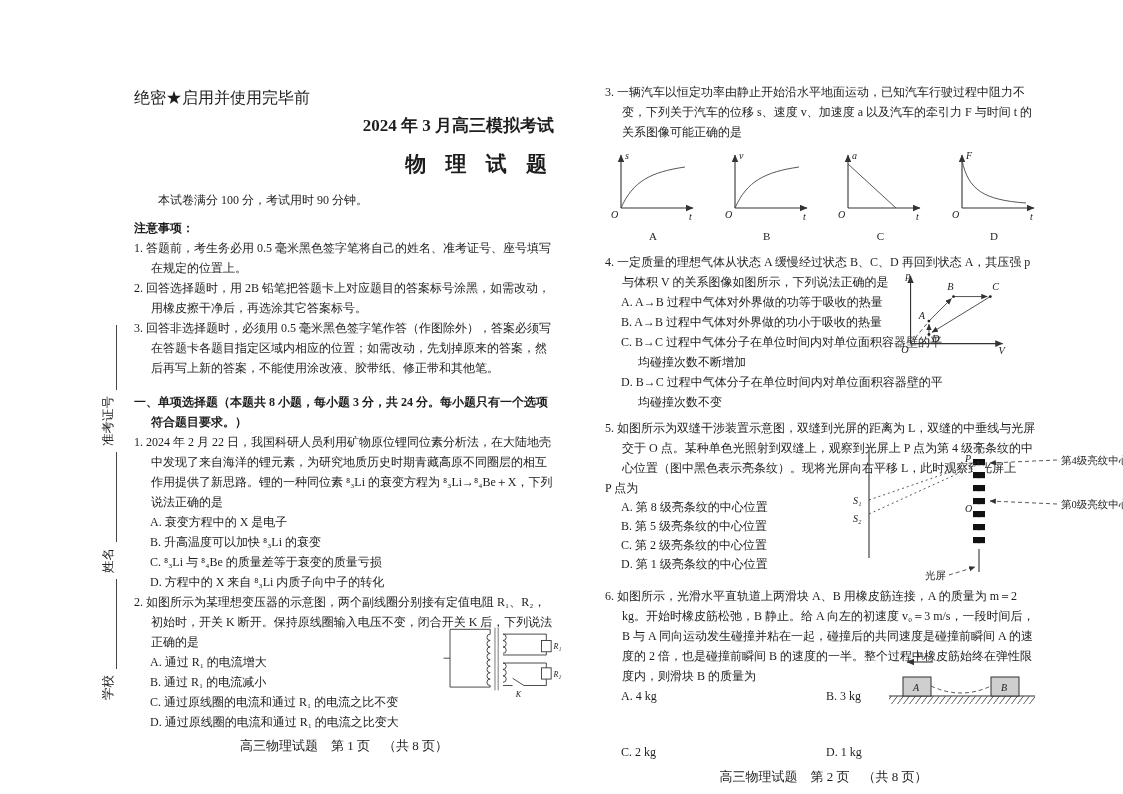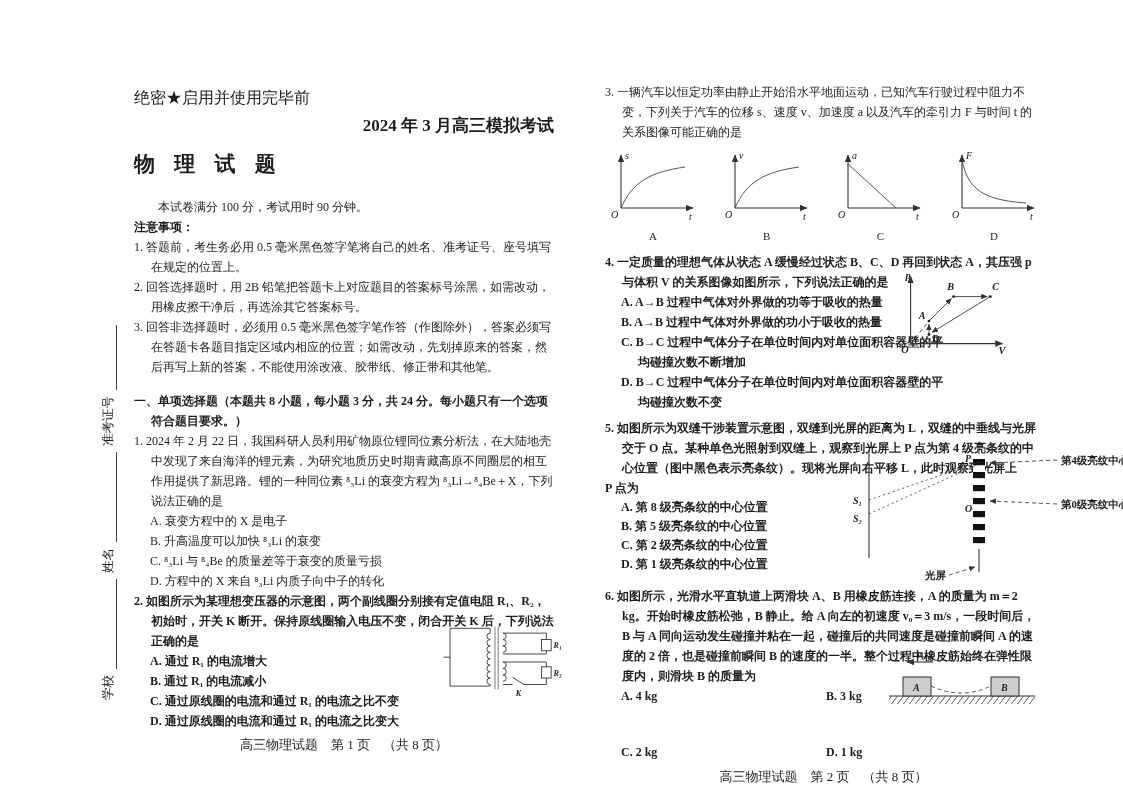--- a/index.html
+++ b/index.html
@@ -6,29 +6,29 @@
   body{
     width:1123px;height:794px;position:relative;background:#ffffff;
     font-family:"Liberation Serif","DejaVu Serif",serif;color:#1d1d1d;
     -webkit-font-smoothing:antialiased;
   }
   .page{position:absolute;font-size:12px;line-height:20px;}
   #page1{left:134px;top:88px;width:420px;}
   #page2{left:605px;top:82px;width:437px;}
   .secret{font-size:16px;}
   .exam-title{margin:6px 0 0;font-size:17px;font-weight:bold;text-align:right;line-height:24px;}
-  .subject-title{margin:12px 0 19px;font-size:21px;font-weight:bold;text-align:left;letter-spacing:7px;line-height:28px;}
-  .exam-info{margin:10px 0 0;text-indent:2em;}
+  .subject-title{margin:12px 0 12px;font-size:21px;font-weight:bold;text-align:right;letter-spacing:7px;line-height:28px;}
+  .exam-info{margin:10px 0 8px;text-indent:2em;}
   .notice-head{margin:0;font-weight:bold;}
   .hang{padding-left:17px;text-indent:-17px;}
   .section-head{margin-top:14px;font-weight:bold;}
   .question{margin-top:0;}
   .opts{margin-left:16px;}
   .opt{padding-left:17px;text-indent:-17px;}
-  .q-rel{position:relative;font-weight:bold;}
+  .q-rel{position:relative;}
   .footer{margin-top:4px;text-align:center;font-size:13px;}
   
   .margin-strip{position:absolute;left:100px;top:700px;transform:rotate(-90deg);transform-origin:0 0;
     display:flex;align-items:flex-end;gap:6px;font-size:12.5px;white-space:nowrap;color:#222;}
   .blank-line{display:inline-block;border-bottom:1px solid #454545;height:13px;}
   .bl-90{width:90px;} .bl-65{width:65px;}
   
   svg{overflow:visible;}
   svg text{font-family:"Liberation Serif","DejaVu Serif",serif;fill:#222;font-size:10px;}
   svg text.it{font-style:italic;}

